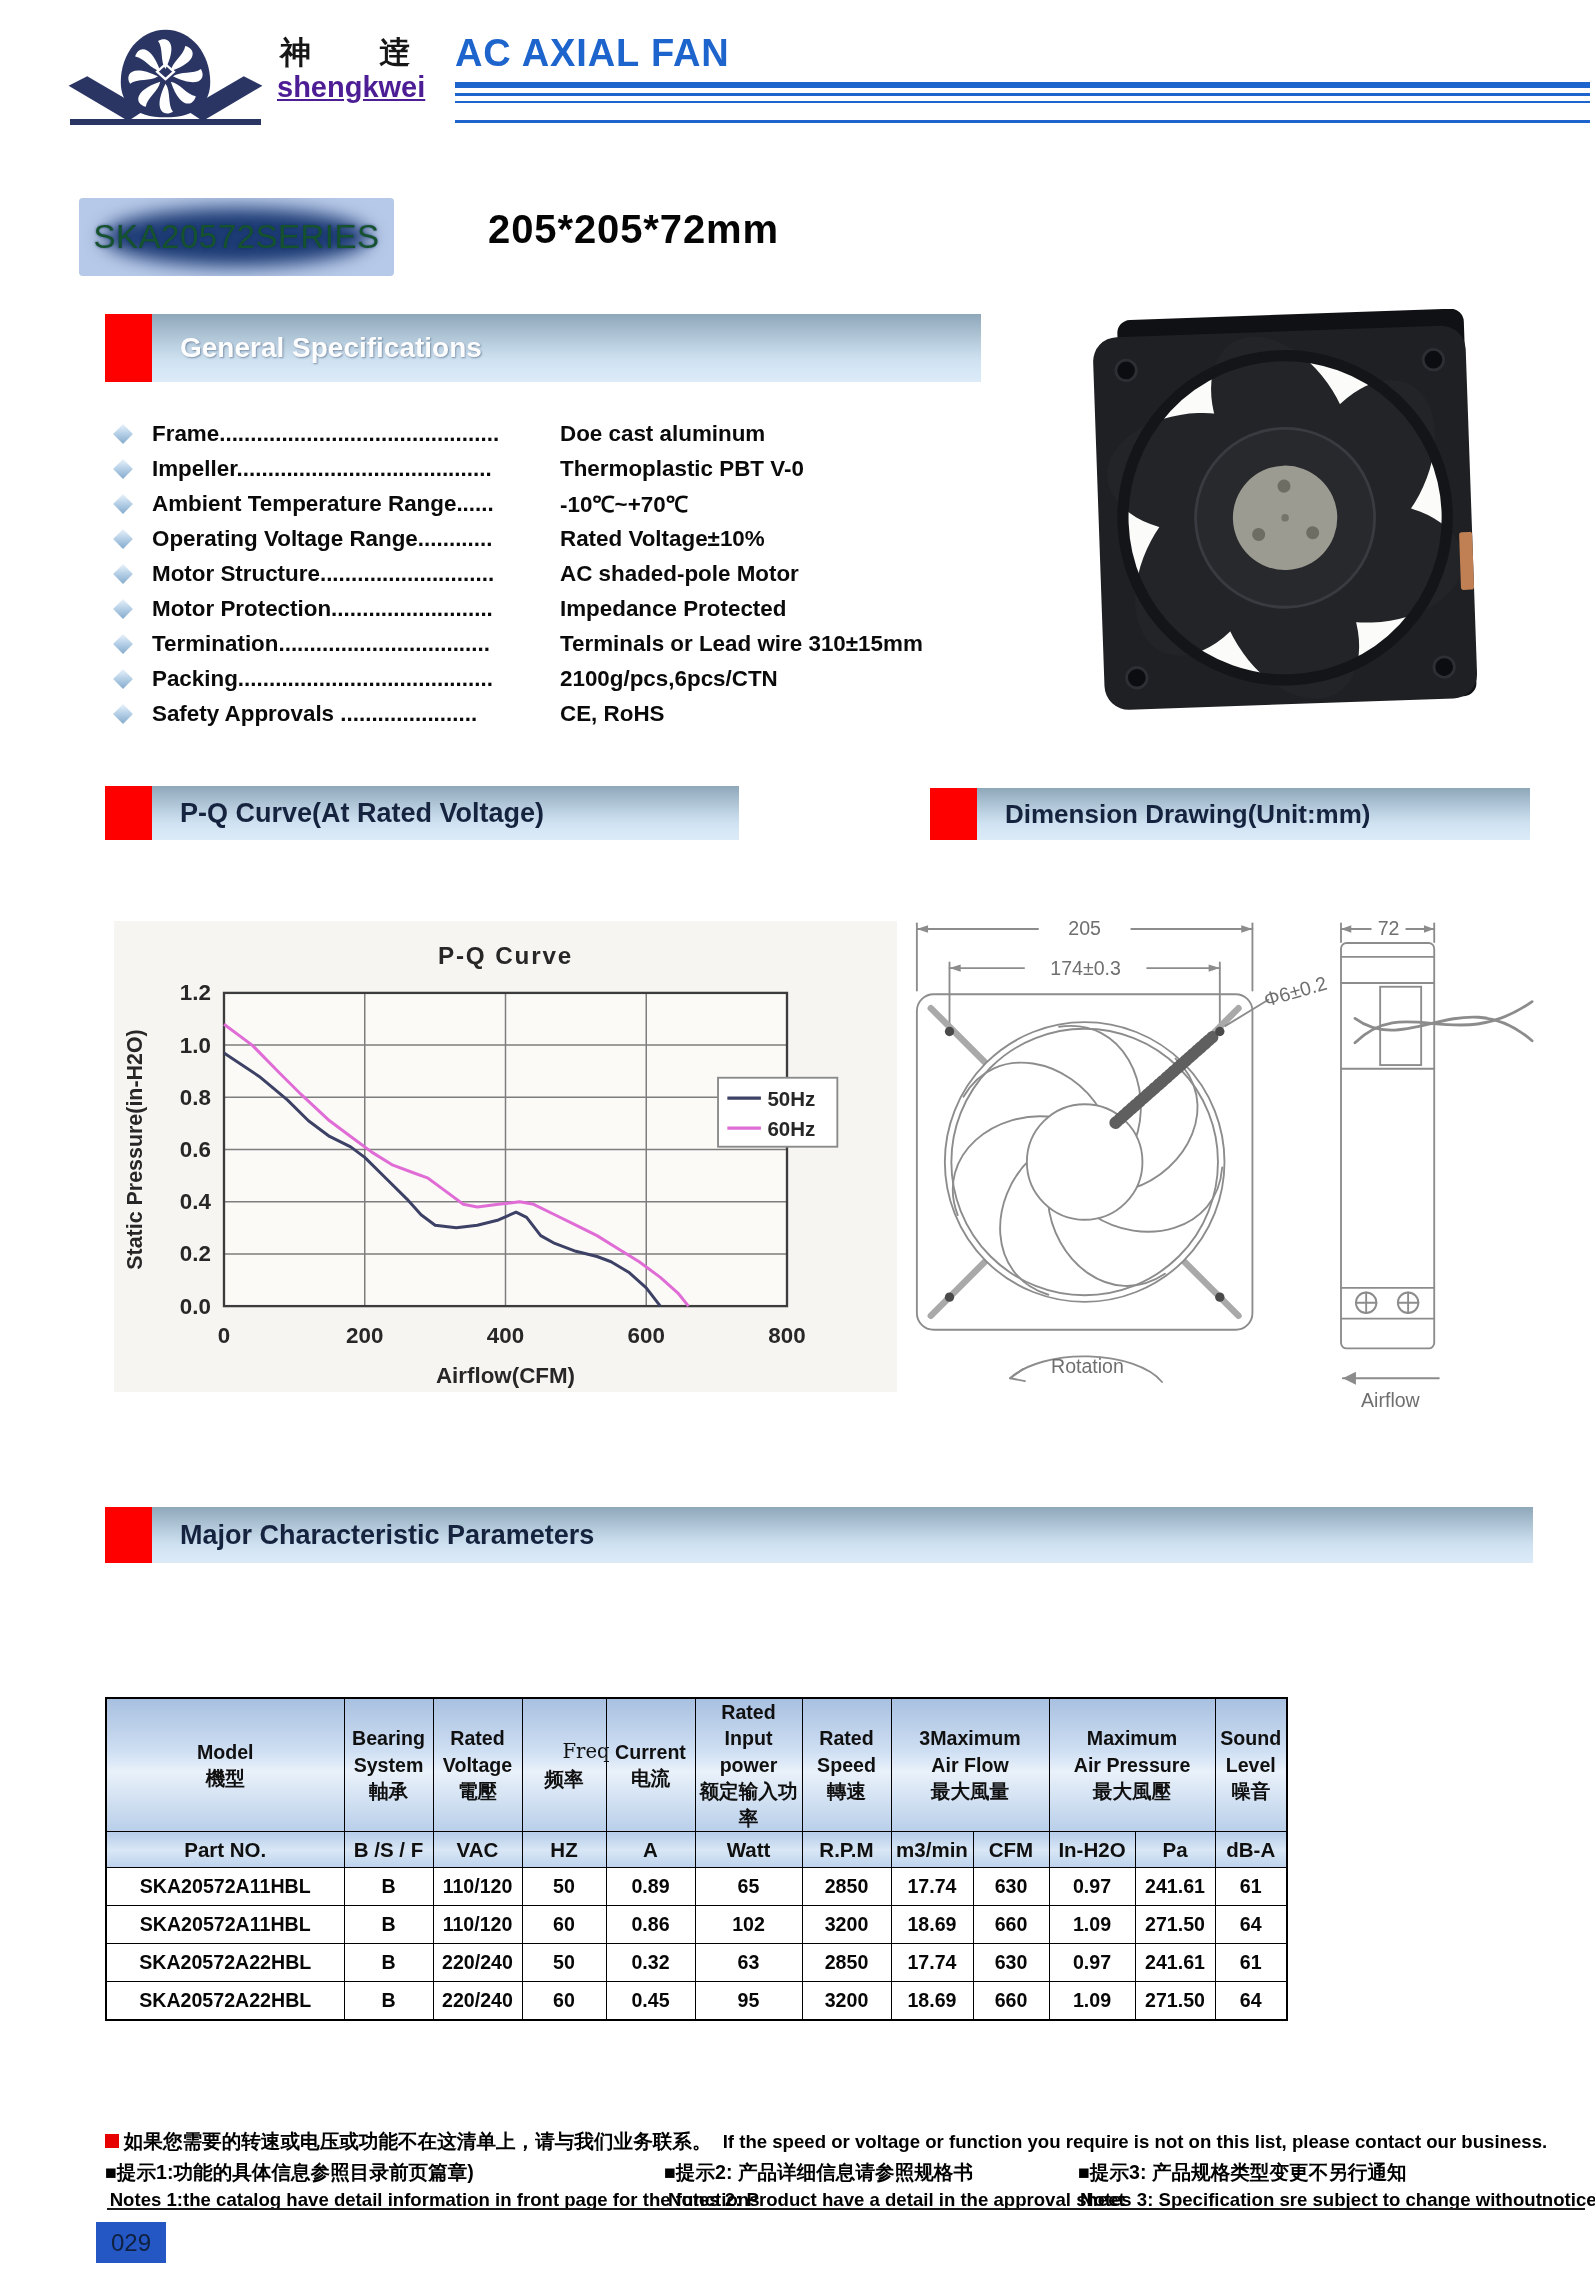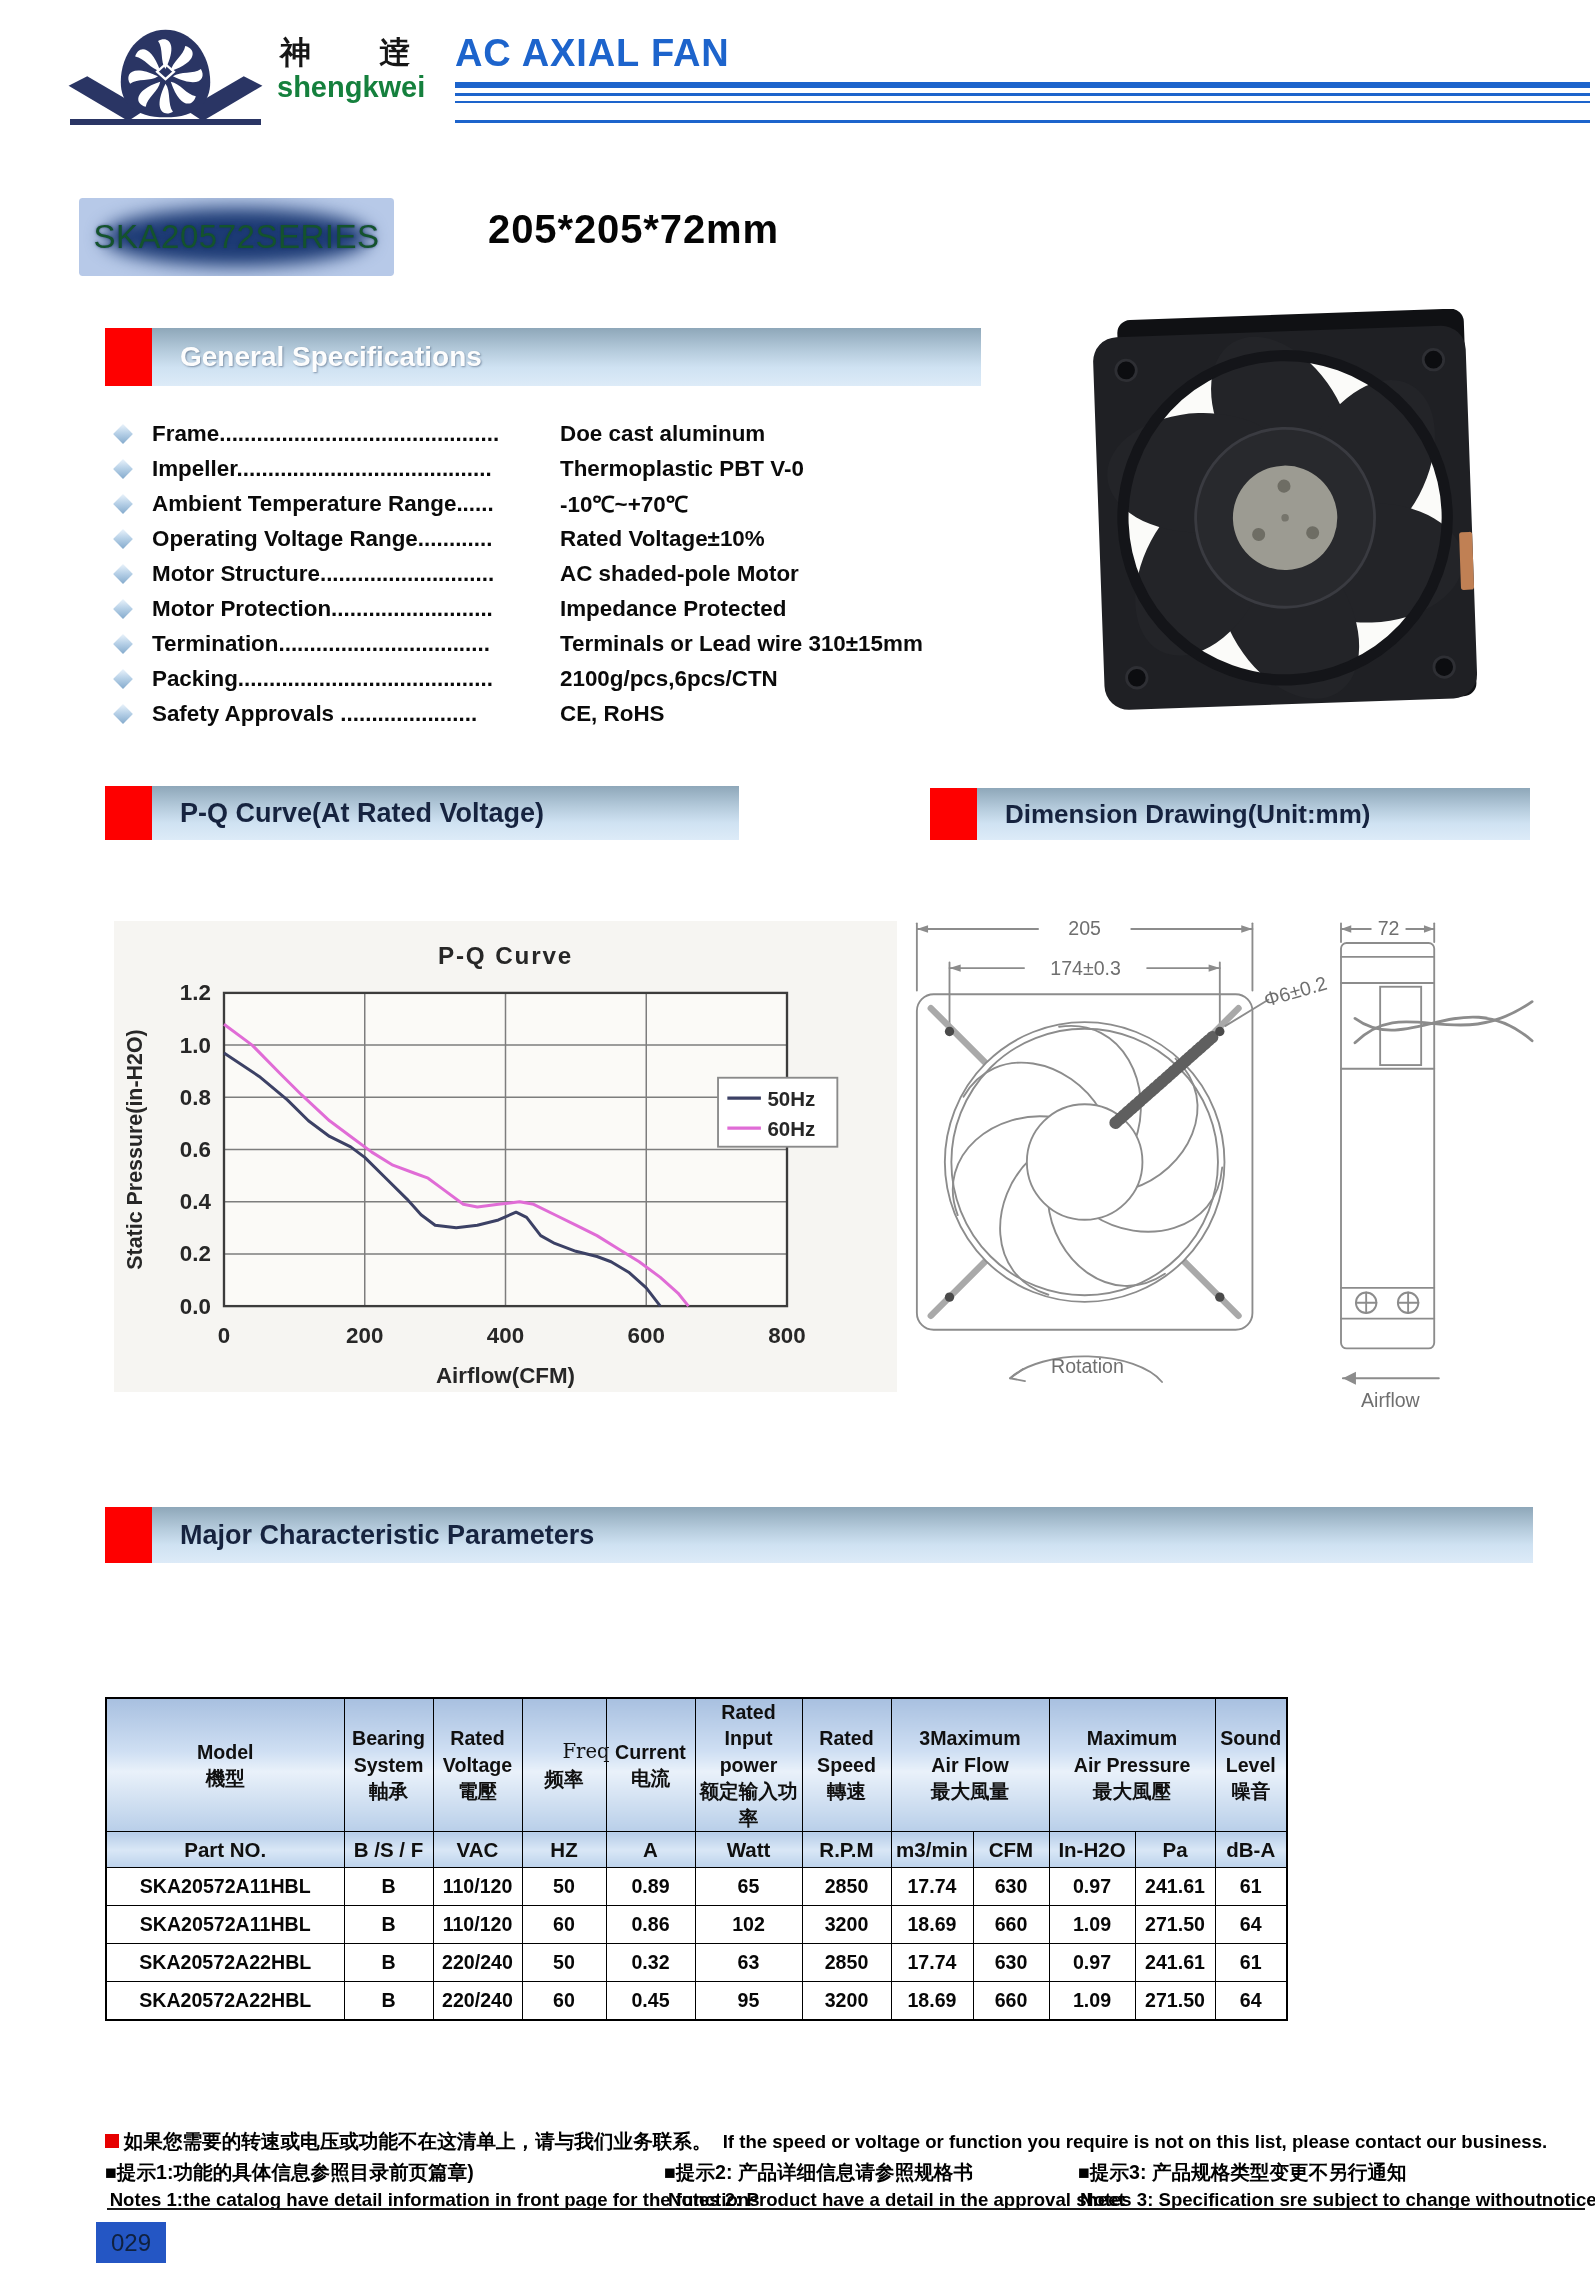--- a/index.html
+++ b/index.html
@@ -2,21 +2,21 @@
 <html style="font-size:15px"><head>
 <meta charset="utf-8">
 <style>
   html,body{margin:0;padding:0;background:#e8e8e8;}
   .page{position:relative;width:1596px;height:2294px;background:#ffffff;margin:0 auto;
         font-family:"Liberation Sans",sans-serif;color:#111;overflow:hidden;}
   .abs{position:absolute;}
 
   
   .brand-cn{position:absolute;left:280px;top:32px;font-size:31px;font-weight:bold;color:#161616;letter-spacing:2.2em;white-space:nowrap;}
-  .brand-latin{position:absolute;left:277px;top:71px;font-size:29px;font-weight:bold;color:#15803d;}
+  .brand-latin{position:absolute;left:277px;top:71px;font-size:29px;font-weight:bold;color:#4c1d95;text-decoration:underline;}
   .ac-title{position:absolute;left:455px;top:32px;font-size:38px;font-weight:bold;color:#1d64cc;letter-spacing:0.9px;}
   .rule{position:absolute;background:#1d64cc;}
   .rule-navy{position:absolute;background:#2a3564;}
 
   
   .series-badge{position:absolute;left:79px;top:198px;width:315px;height:78px;background:#b7c9e8;border-radius:3.7px;
     display:flex;align-items:center;justify-content:center;overflow:hidden;}
   .series-badge .lens{position:absolute;left:24px;right:24px;top:10.3px;bottom:10.3px;background:#1c3a74;border-radius:50%;filter:blur(9.3px);}
   .series-badge .t{position:relative;color:#14532d;font-weight:normal;font-size:33px;letter-spacing:0.5px;text-shadow:0 0 2.8px rgba(20,40,90,.6);}
   .series-size{position:absolute;left:488px;top:207px;font-size:40px;font-weight:bold;color:#050505;letter-spacing:0.9px;}
@@ -107,21 +107,21 @@
   <div class="rule abs" style="left:455px;top:93px;width:1135px;height:2.8px;"></div>
   <div class="rule abs" style="left:455px;top:101px;width:1135px;height:1.9px;"></div>
   <div class="rule abs" style="left:455px;top:120px;width:1135px;height:2.8px;"></div>
 
   <div class="series-badge">
     <div class="lens"></div>
     <span class="t">SKA20572SERIES</span>
   </div>
   <div class="series-size">205*205*72mm</div>
 
-  <div class="sec-bar lite" style="left:105px;top:328px;width:876px;height:58px;">
+  <div class="sec-bar lite" style="left:105px;top:314px;width:876px;height:68px;">
     <div class="red"></div>
     <div class="bg">
         <span style="font-size:28px;">General Specifications</span>
       </div>
   </div>
 
   <div class="sec-bar dark" style="left:105px;top:786px;width:634px;height:54px;">
     <div class="red"></div>
     <div class="bg">
         <span style="font-size:27px;">P-Q Curve(At Rated Voltage)</span>

